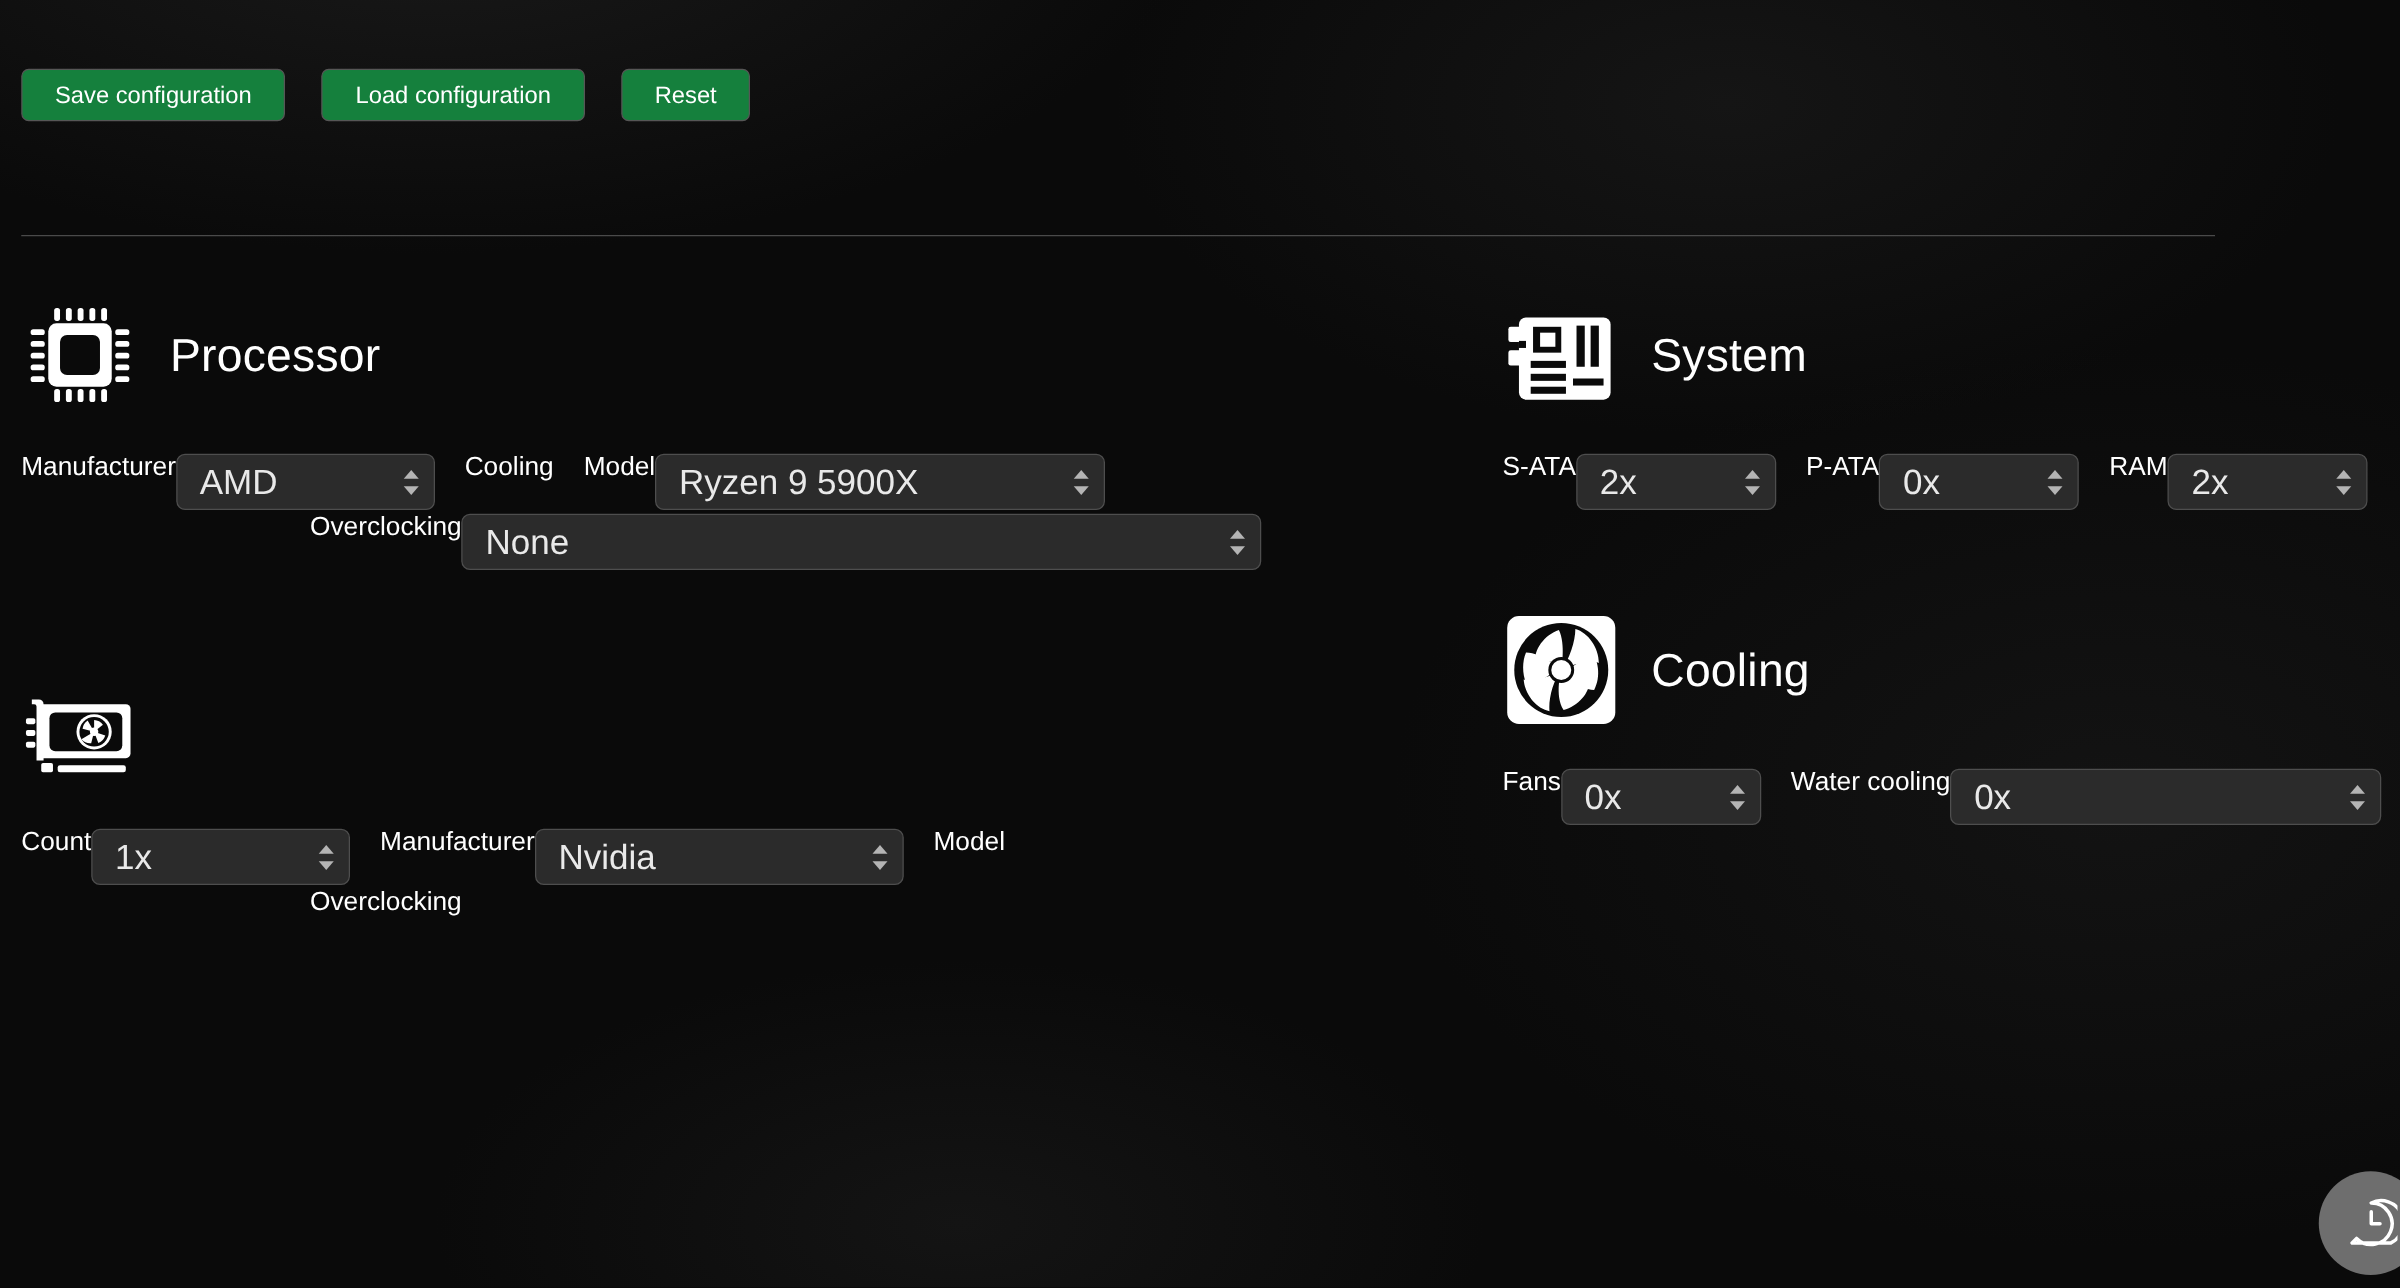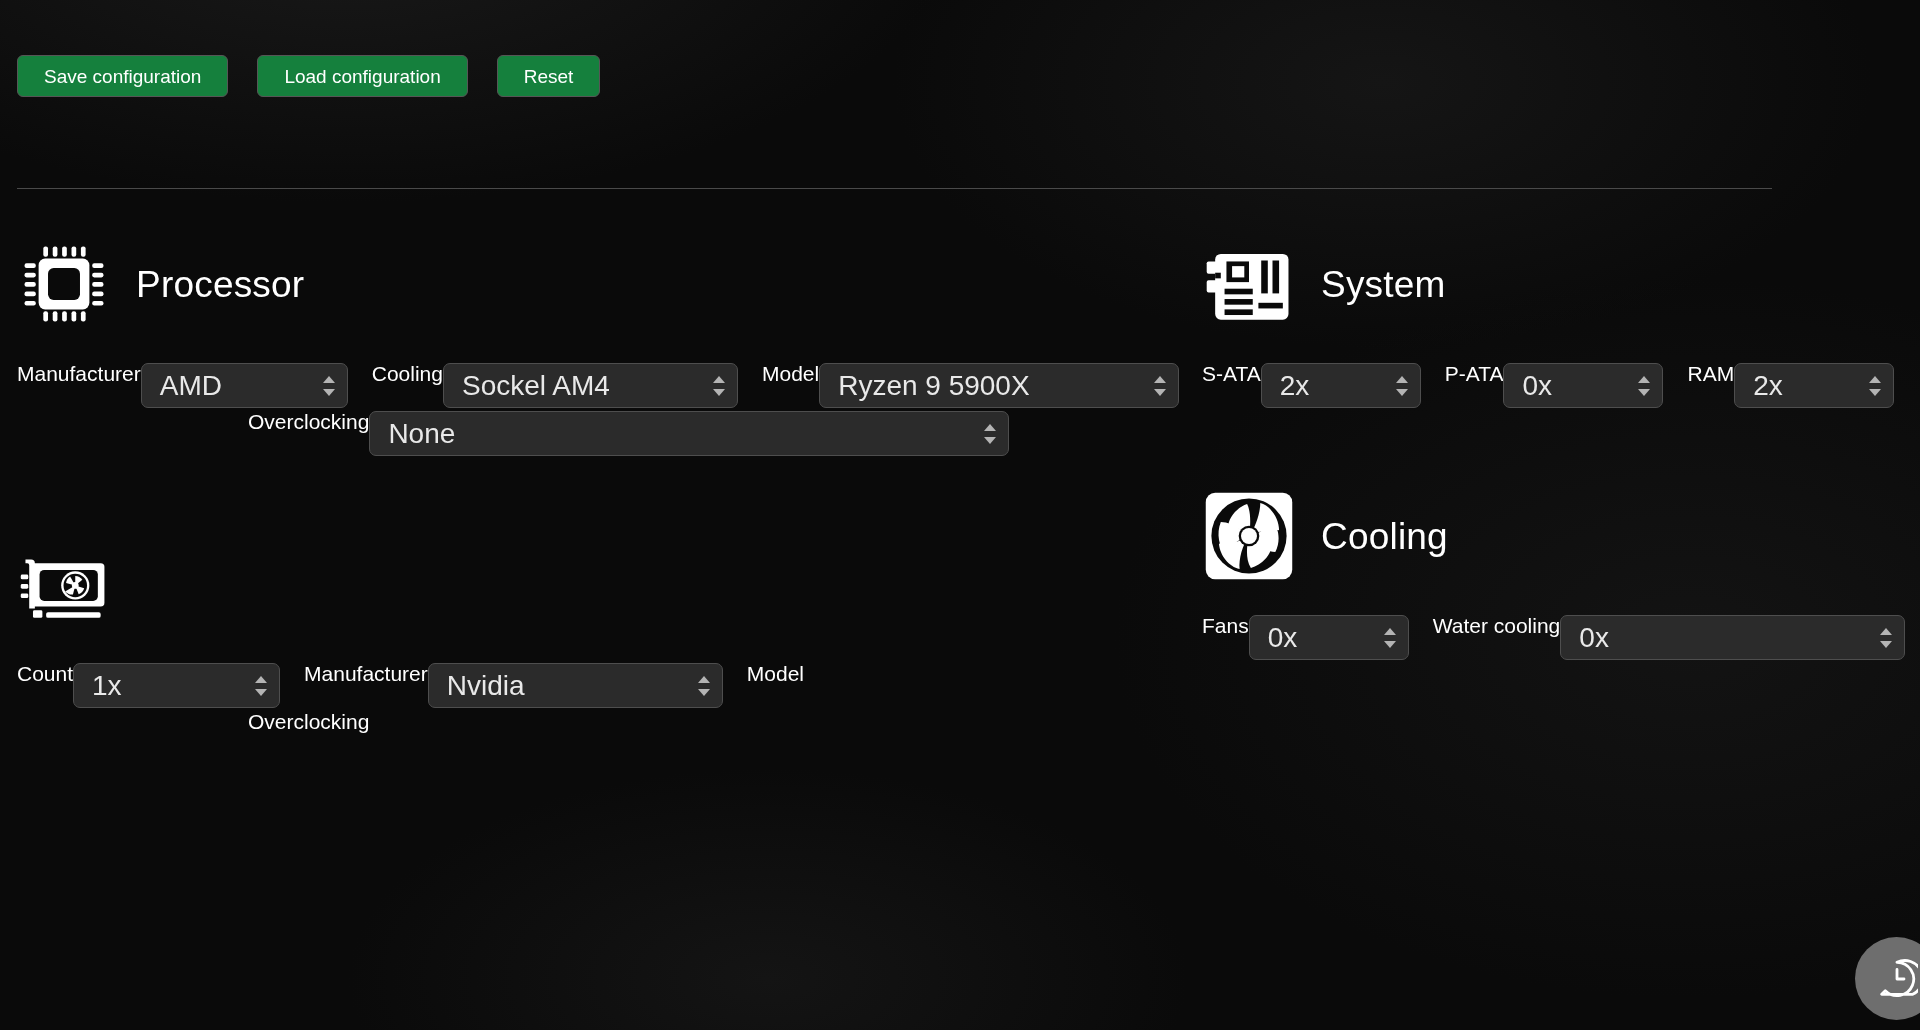--- a/index.html
+++ b/index.html
@@ -248,27 +248,20 @@
               <span>AMD</span>
               <span class="spinner">
                   <i class="up"></i>
                   <i class="down"></i>
                 </span>
             </div>
           </div>
 
           <div class="field">
             <span class="field-label">Cooling</span>
-            <div class="select w-lg">
-              <span>Sockel AM4</span>
-              <span class="spinner">
-                  <i class="up"></i>
-                  <i class="down"></i>
-                </span>
-            </div>
           </div>
 
           <div class="field">
             <span class="field-label">Model</span>
             <div class="select w-xwide" style="width:360px">
               <span>Ryzen 9 5900X</span>
               <span class="spinner">
                   <i class="up"></i>
                   <i class="down"></i>
                 </span>

